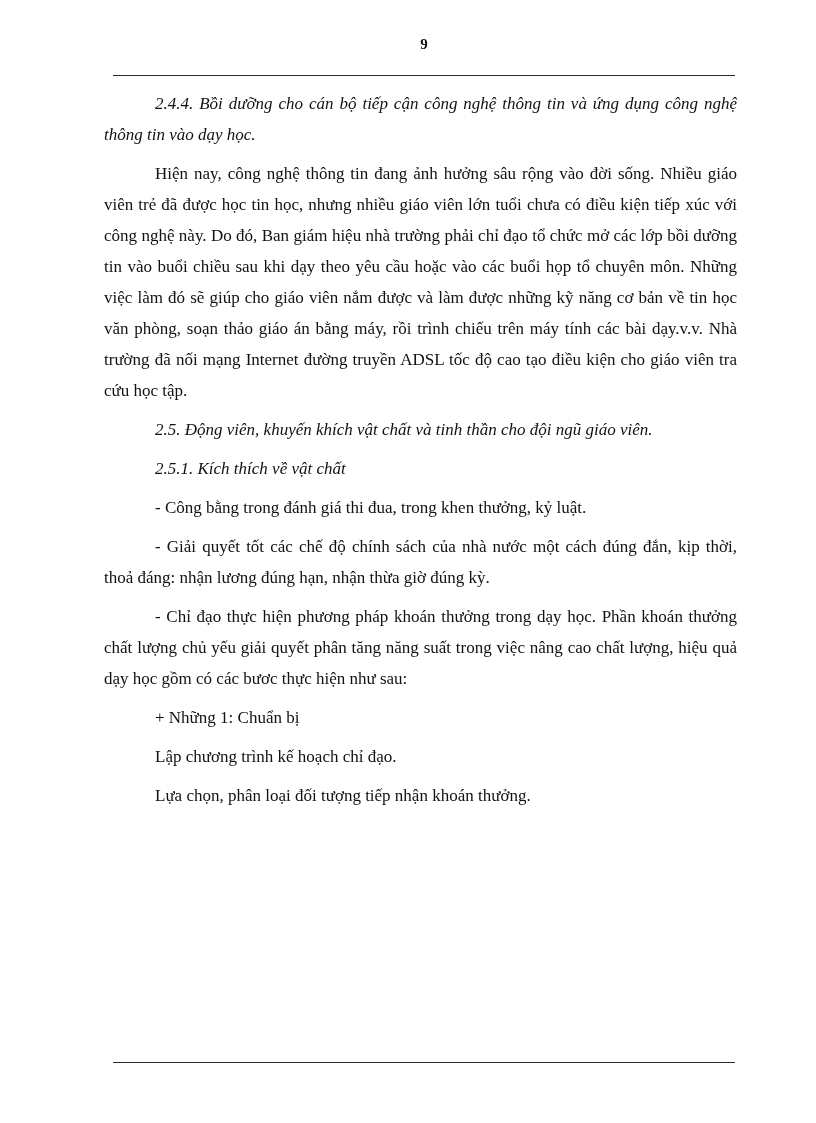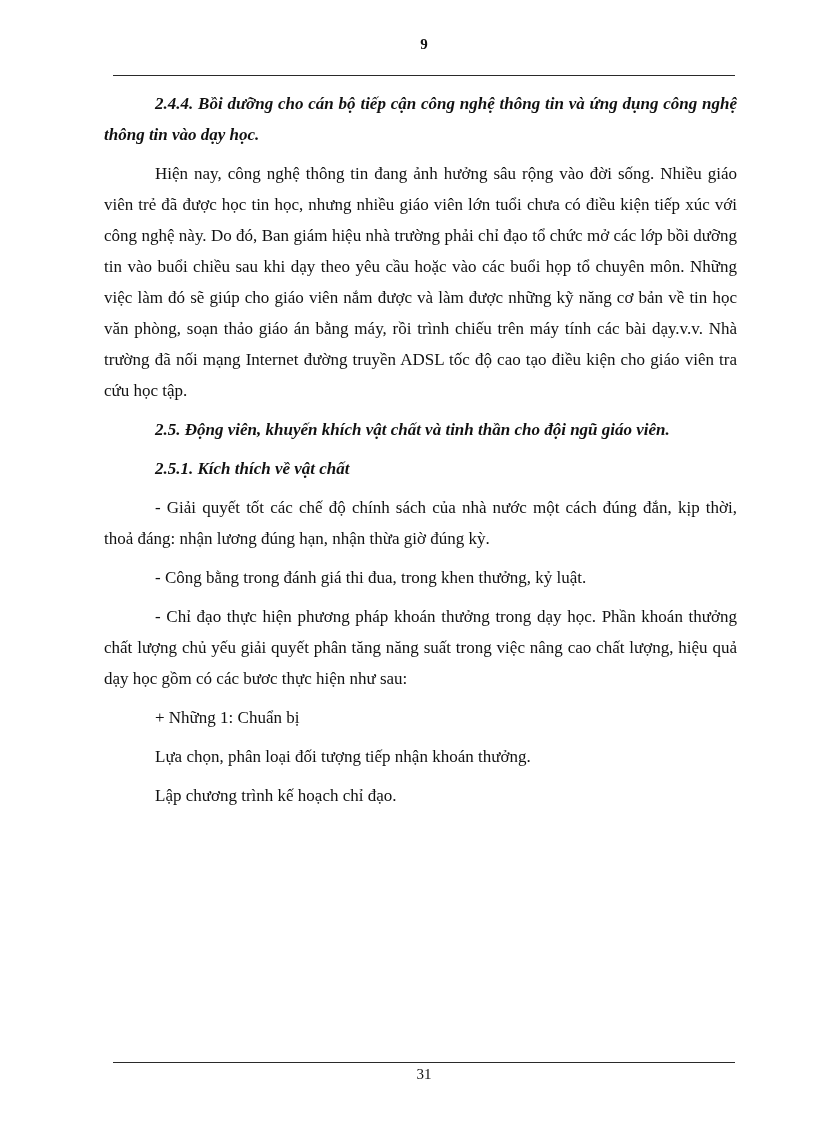--- a/index.html
+++ b/index.html
@@ -54,25 +54,24 @@
     font-size: 17px;
     line-height: 31px;
     text-align: justify;
   }
   .content p {
     margin: 0 0 8px 0;
     text-indent: 51px;
   }
   .h-ital {
     font-style: italic;
-    font-weight: bold;
   }
   .h-bold-ital {
     font-style: italic;
-    font-weight: bold;
+    font-weight: normal;
   }
 </style>
 </head>
 <body>
 
 <div class="page">
 
   <div class="header-num">9</div>
 
   <div class="rule header-rule"></div>
@@ -81,33 +80,32 @@
 
     <p class="h-ital">2.4.4. Bồi dưỡng cho cán bộ tiếp cận công nghệ thông tin và ứng dụng công nghệ thông tin vào dạy học.</p>
 
     <p>Hiện nay, công nghệ thông tin đang ảnh hưởng sâu rộng vào đời sống. Nhiều giáo viên trẻ đã được học tin học, nhưng nhiều giáo viên lớn tuổi chưa có điều kiện tiếp xúc với công nghệ này. Do đó, Ban giám hiệu nhà trường phải chỉ đạo tổ chức mở các lớp bồi dưỡng tin vào buổi chiều sau khi dạy theo yêu cầu hoặc vào các buổi họp tổ chuyên môn. Những việc làm đó sẽ giúp cho giáo viên nắm được và làm được những kỹ năng cơ bản về tin học văn phòng, soạn thảo giáo án bằng máy, rồi trình chiếu trên máy tính các bài dạy.v.v. Nhà trường đã nối mạng Internet đường truyền ADSL tốc độ cao tạo điều kiện cho giáo viên tra cứu học tập.</p>
 
     <p class="h-bold-ital">2.5. Động viên, khuyến khích vật chất và tinh thần cho đội ngũ giáo viên.</p>
 
     <p class="h-ital">2.5.1. Kích thích về vật chất</p>
 
 
+    <p>- Công bằng trong đánh giá thi đua, trong khen thưởng, kỷ luật.</p>
+
     <p>- Giải quyết tốt các chế độ chính sách của nhà nước một cách đúng đắn, kịp thời, thoả đáng: nhận lương đúng hạn, nhận thừa giờ đúng kỳ.</p>
-
-    <p>- Công bằng trong đánh giá thi đua, trong khen thưởng, kỷ luật.</p>
 
     <p>- Chỉ đạo thực hiện phương pháp khoán thưởng trong dạy học. Phần khoán thưởng chất lượng chủ yếu giải quyết phân tăng năng suất trong việc nâng cao chất lượng, hiệu quả dạy học gồm có các bươc thực hiện như sau:</p>
 
     <p>+ Những 1: Chuẩn bị</p>
 
 
 
+    <p>Lập chương trình kế hoạch chỉ đạo.</p>
+
     <p>Lựa chọn, phân loại đối tượng tiếp nhận khoán thưởng.</p>
-
-    <p>Lập chương trình kế hoạch chỉ đạo.</p>
 
   </div>
 
   <div class="rule footer-rule"></div>
 
-  <div class="footer-num">31</div>
 
 </div>
 
 </body></html>

